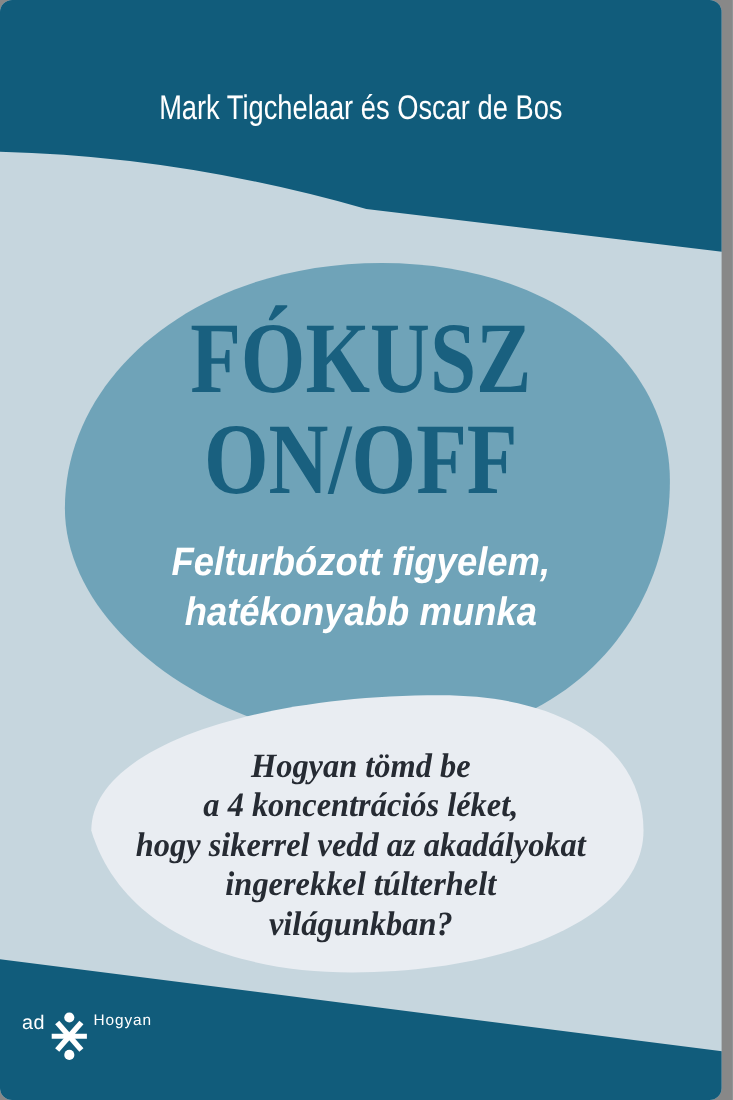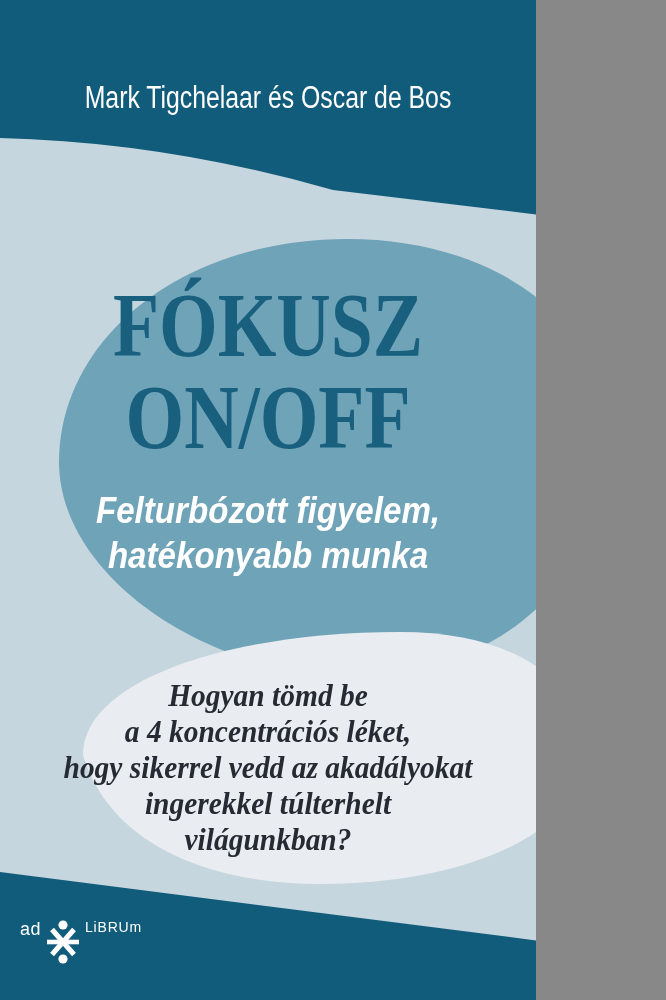--- a/index.html
+++ b/index.html
@@ -1,21 +1,22 @@
 <!DOCTYPE html>
 <html><head>
 <meta charset="utf-8">
 <style>
   html, body { margin: 0; padding: 0; background: #888; }
   #cover {
     position: relative;
-    width: 536px;
+    width: 656px;
     height: 1000px;
     overflow: hidden;
     font-family: "Liberation Sans", sans-serif;
+    border-radius: 11px;
   }
   #bg-shapes {
     position: absolute;
     left: 0; top: 0;
     width: 666px; height: 1000px;
     display: block;
   }
   .txt-layer { position: absolute; left: 0; right: 0; text-align: center; }
 
   #author-line {
@@ -118,16 +119,16 @@
     <span id="logo-prefix">ad</span>
 
     <svg id="logo-star" width="34" height="46" viewBox="0 0 34 46" aria-hidden="true">
       <circle cx="17" cy="6" r="4.6" fill="#ffffff"></circle>
       <circle cx="17" cy="40" r="4.6" fill="#ffffff"></circle>
       <line x1="1" y1="23" x2="33" y2="23" stroke-width="4.6" stroke="#ffffff"></line>
       <line x1="6" y1="10.5" x2="28" y2="35.5" stroke-width="5" stroke="#ffffff"></line>
       <line x1="28" y1="10.5" x2="6" y2="35.5" stroke-width="5" stroke="#ffffff"></line>
     </svg>
 
-    <span id="logo-name">LiBRUm</span>
+    <span id="logo-name">Hogyan</span>
   </div>
 
 </div>
 
 </body></html>

